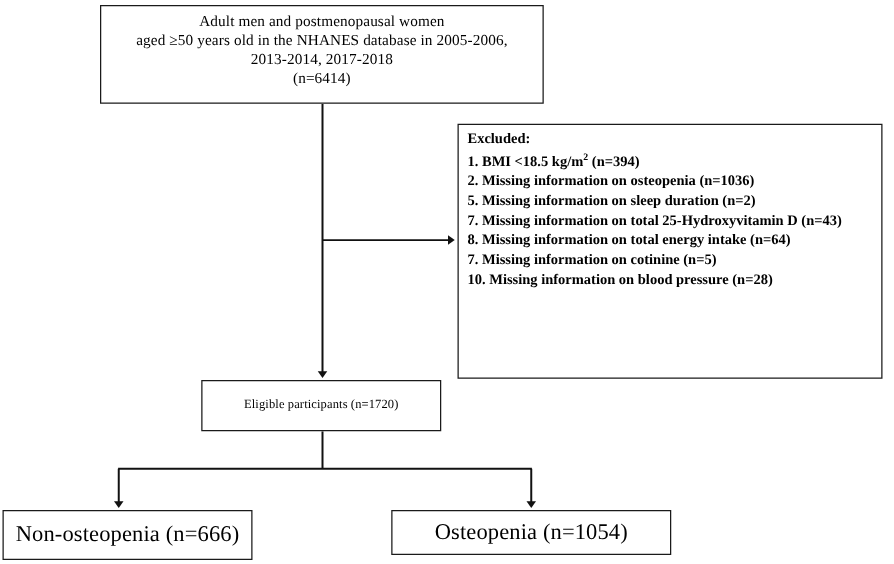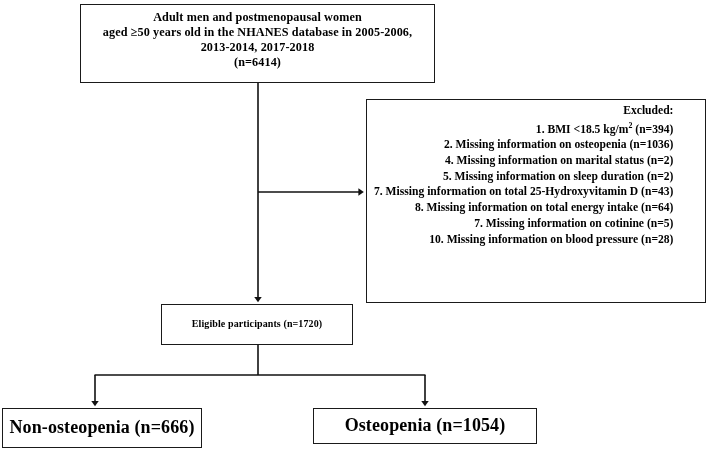--- a/index.html
+++ b/index.html
@@ -44,21 +44,21 @@
     border: 1.4px solid #1a1a1a;
     display: flex;
     align-items: center;
     justify-content: center;
   }
 
   .node-text {
     text-align: center;
     line-height: 1.22;
     font-size: 12.4px;
-    font-weight: bold;
+    font-weight: normal;
     letter-spacing: 0.1px;
     padding: 0 6px;
   }
   .node-text .ln { display: block; white-space: nowrap; }
 
   
   #box-cohort {
     left: 80px;
     top: 4px;
     width: 355px;
@@ -75,21 +75,21 @@
   #box-excluded {
     left: 366px;
     top: 99px;
     width: 340px;
     height: 204px;
     align-items: flex-start;
     justify-content: flex-start;
   }
   .excl-body {
     padding: 5px 0 0 7px;
-    text-align: right;
+    text-align: left;
     font-size: 11.6px;
     line-height: 1.0;
     font-weight: bold;
   }
   .excl-title {
     display: block;
     margin-bottom: 5px;
     white-space: nowrap;
   }
   .excl-list {
@@ -169,21 +169,20 @@
       <span class="ln">(n=6414)</span>
     </div>
   </div>
 
   <div class="node" id="box-excluded">
     <div class="excl-body">
       <span class="excl-title">Excluded:</span>
       <ul class="excl-list" id="excl-list">
           <li>1. BMI &lt;18.5 kg/m<sup>2</sup> (n=394)</li>
           <li>2. Missing information on osteopenia (n=1036)</li>
-          <li>4. Missing information on marital status (n=2)</li>
           <li>5. Missing information on sleep duration (n=2)</li>
           <li>7. Missing information on total 25-Hydroxyvitamin D (n=43)</li>
           <li>8. Missing information on total energy intake (n=64)</li>
           <li>7. Missing information on cotinine (n=5)</li>
           <li>10. Missing information on blood pressure (n=28)</li>
         </ul>
     </div>
   </div>
 
   <div class="node" id="box-eligible">

